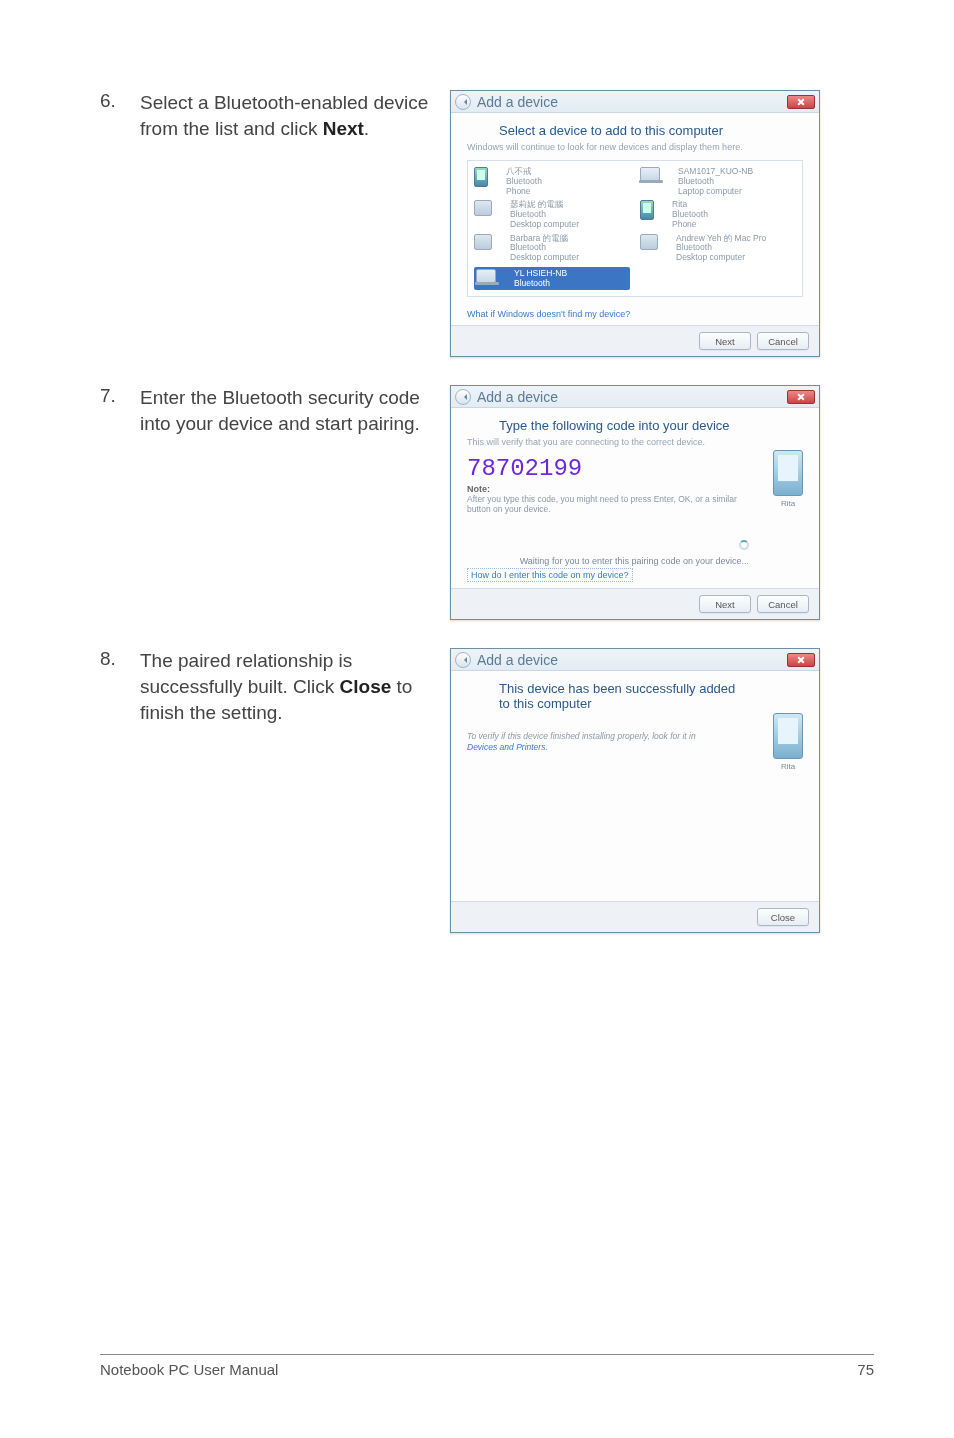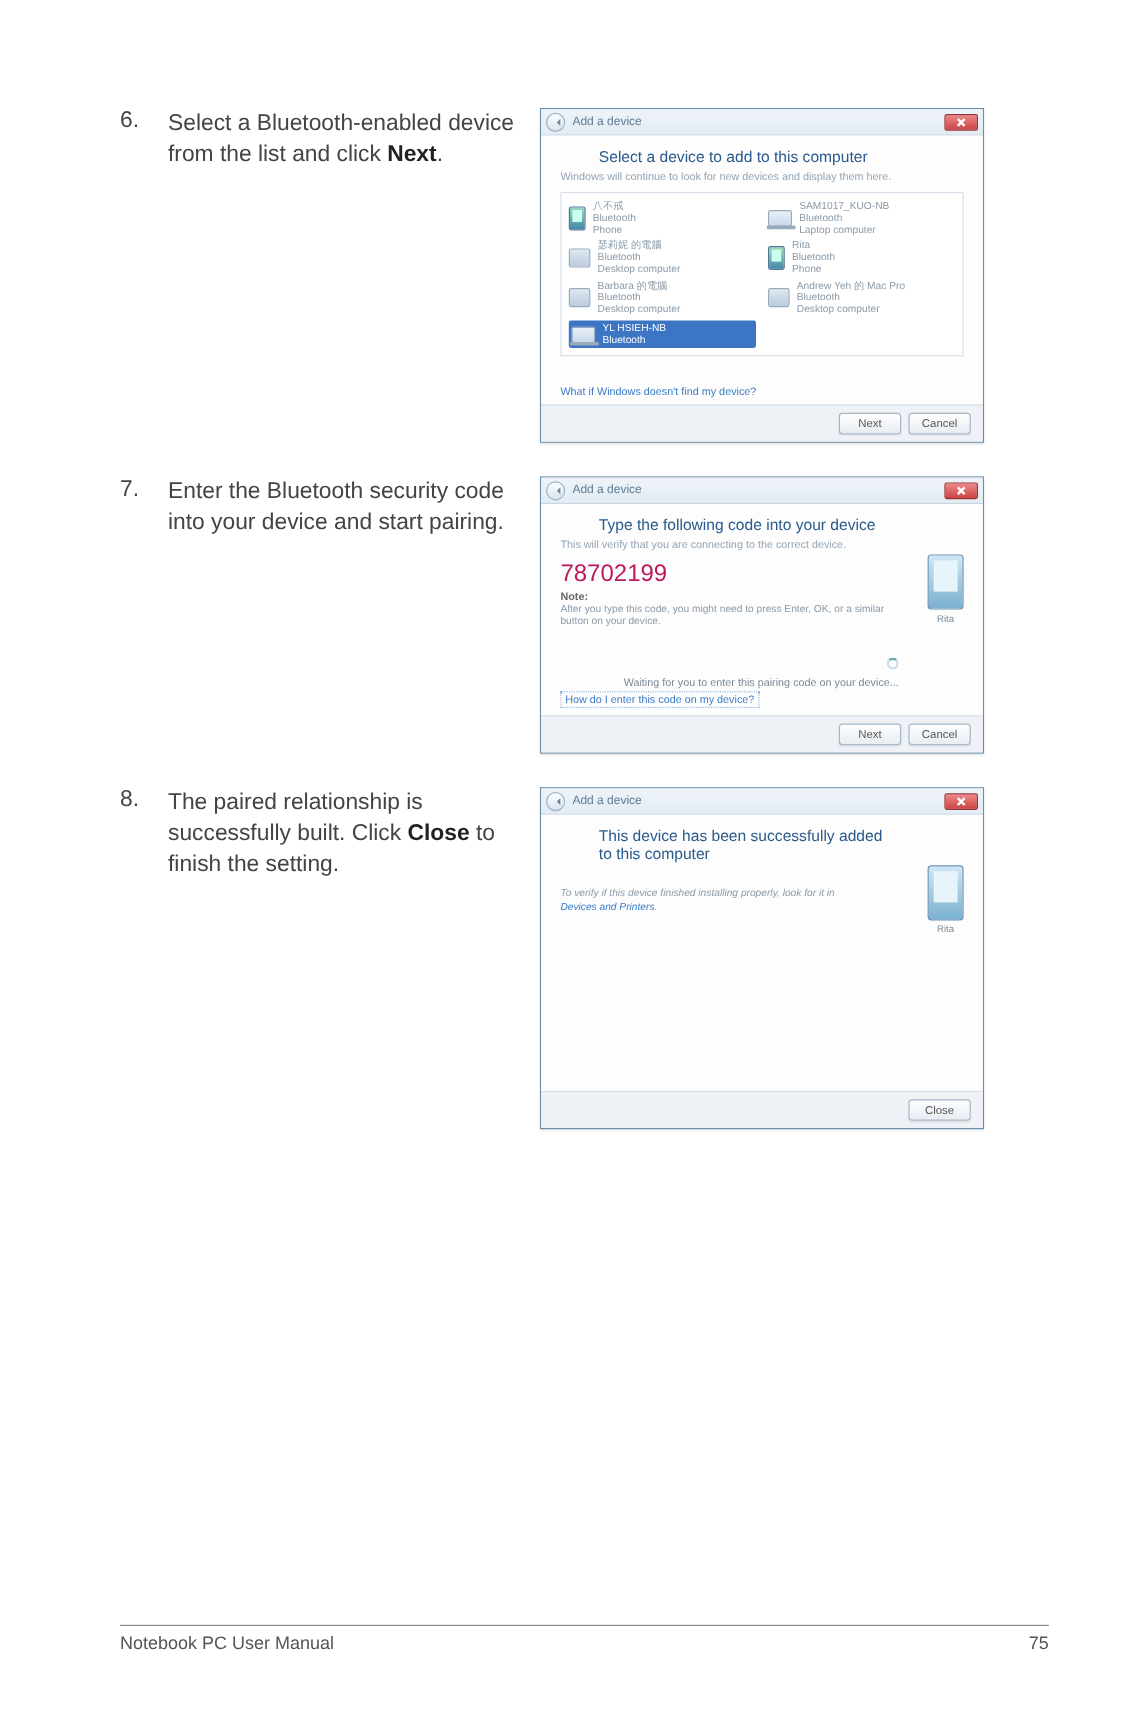--- a/index.html
+++ b/index.html
@@ -74,21 +74,21 @@
     }
     .titlebar .back::after{
       content:"";
       position:absolute;
       left:5px; top:4px;
       border:3px solid transparent;
       border-right-color:#6a88a2;
     }
     .titlebar .title {
       color: #5b7b95;
-      font-size: 10px;
+      font-size: 14px;
     }
     .closebox {
       margin-left:auto;
       width: 28px; height: 14px;
       background: linear-gradient(#e88,#c44);
       border: 1px solid #933;
       border-radius: 2px;
       position: relative;
     }
     .closebox::before, .closebox::after {
@@ -123,22 +123,21 @@
       border:1px solid #d6e0ea;
       background:#fff;
       padding:6px;
       display:grid;
       grid-template-columns: 1fr 1fr;
       gap:4px 10px;
       min-height:110px;
     }
     .device-item {
       display:flex;
-      align-items:center;
-      gap:6px;
+      gap:18px;
       font-size:8.5px;
       color:#8a9aa8;
       line-height:1.15;
     }
     .device-item.selected {
       background:#3b75c4;
       color:#fff;
       padding:2px;
       border-radius:2px;
     }
@@ -172,21 +171,21 @@
     .dev-pc{
       width:18px; height:16px;
       background:linear-gradient(#dde8f1,#bcd);
       border:1px solid #9ab;
       border-radius:2px;
     }
 
     .link-text {
       color:#3a7bc8;
       font-size:9px;
-      margin-top:24px;
+      margin-top:12px;
     }
 
     .buttonbar {
       background:#eef2f7;
       border-top:1px solid #d2dce6;
       padding:6px 10px;
       display:flex;
       justify-content:flex-end;
       gap:6px;
     }
@@ -199,24 +198,25 @@
       border-radius:3px;
       color:#555;
       display:flex;
       align-items:center;
       justify-content:center;
       box-shadow:0 1px 1px rgba(0,0,0,.05);
     }
 
     
     .code-big {
-      font-size:20px;
-      color:#be185d;
+      font-size:24px;
+      color:#6d28d9;
       font-weight:400;
       margin:6px 0 2px;
+      font-family:Liberation Mono, monospace;
     }
     .note-head{
       font-size:9px; color:#666; font-weight:bold;
     }
     .note-body{
       font-size:8.5px; color:#8a9aa8;
       margin-bottom:26px;
     }
     .waiting-row{
       display:flex; align-items:flex-end; gap:6px;

